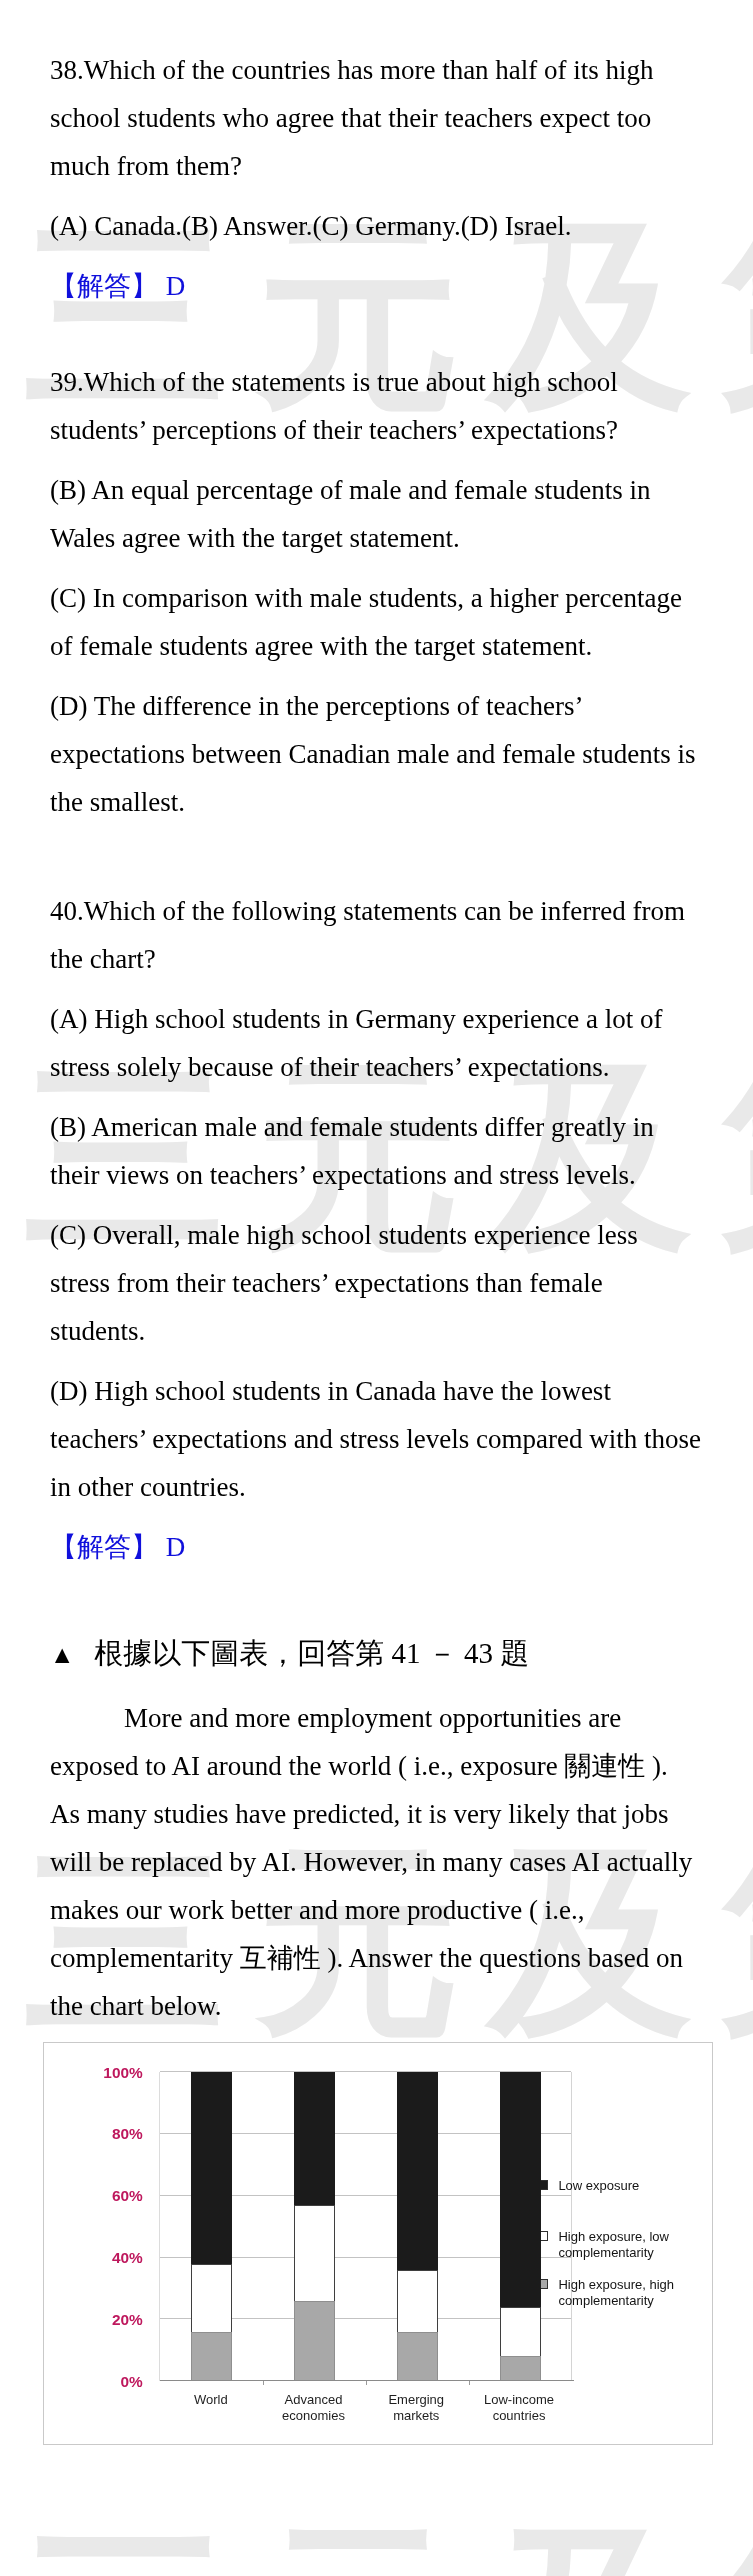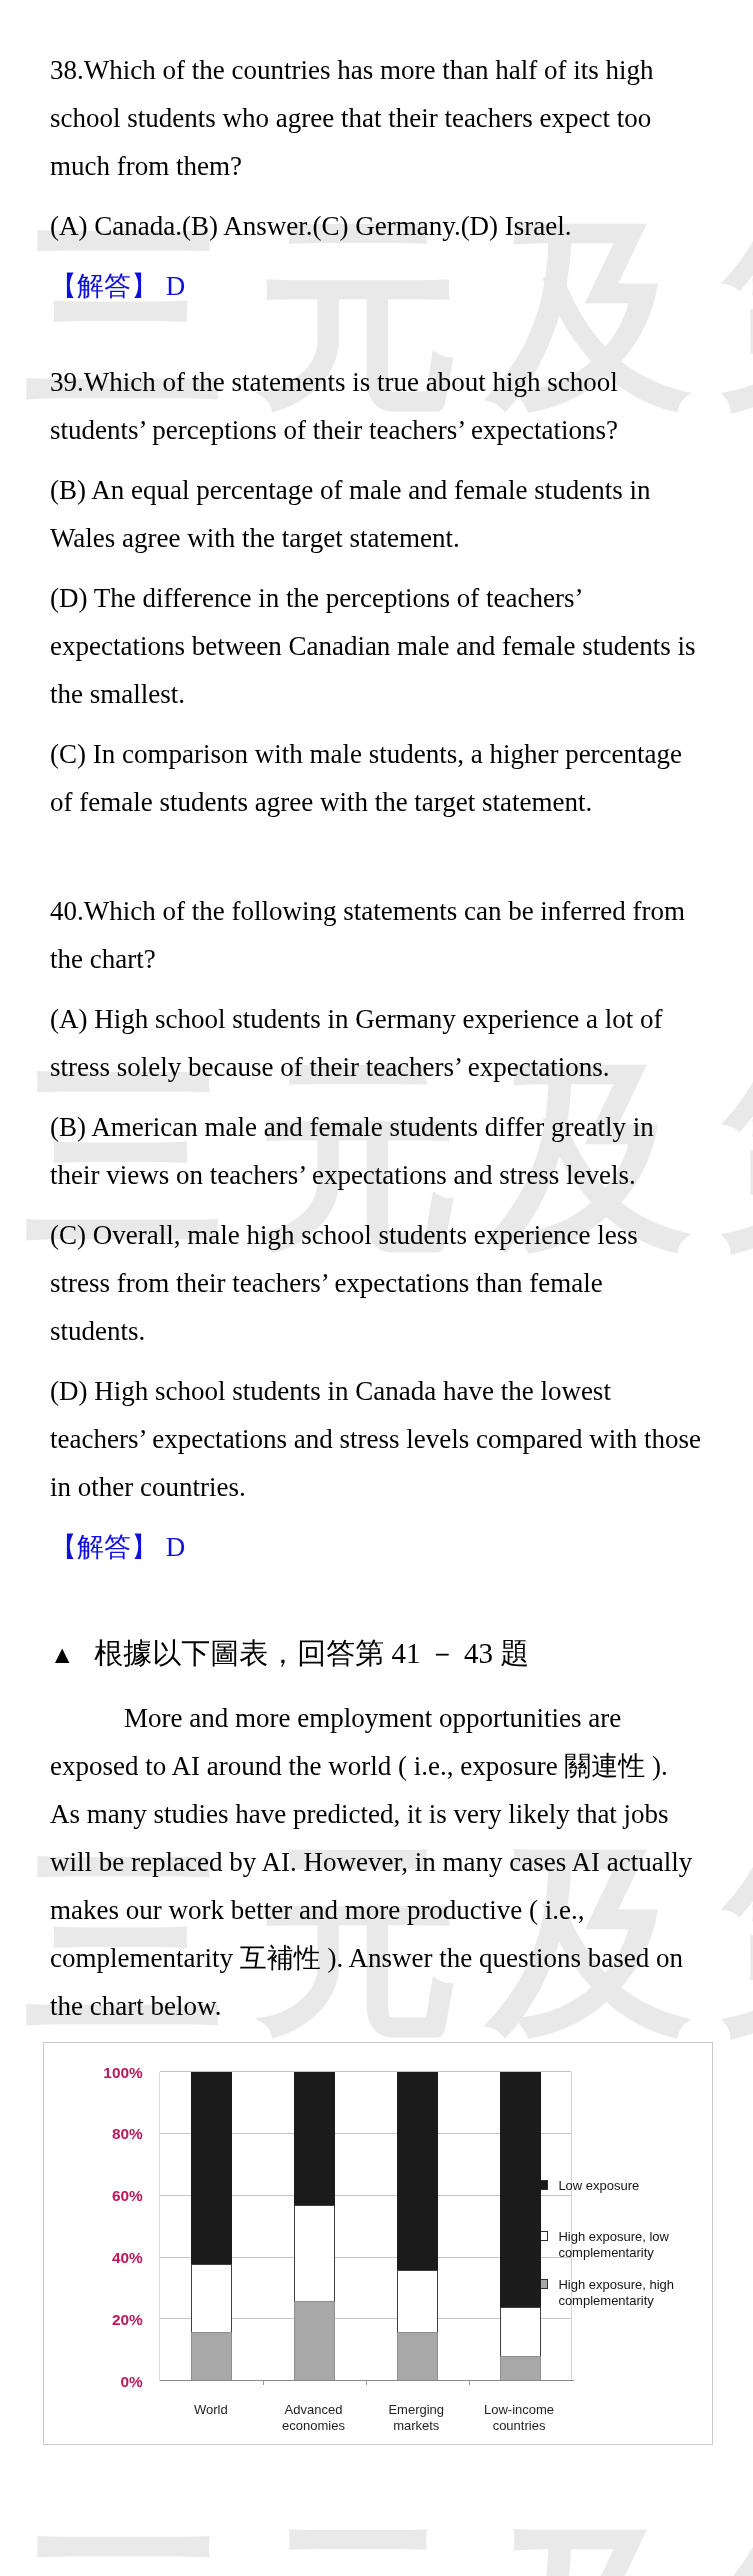--- a/index.html
+++ b/index.html
@@ -33,21 +33,21 @@
   .xtick{position:absolute;top:100%;width:0.8px;height:3.8px;background:#9a9a9a;}
   .ylabels{position:absolute;left:0;top:29px;width:106px;height:309px;}
   .ytick{position:absolute;right:7.7px;font-size:15.4px;font-weight:bold;color:#be185d;
          transform:translateY(50%);line-height:15.4px;}
   .bars{position:absolute;left:0;top:0;width:100%;height:100%;display:flex;z-index:2;}
   .barcol{flex:1;display:flex;justify-content:center;align-items:flex-end;height:100%;}
   .bar{width:41px;height:100%;display:flex;flex-direction:column-reverse;}
   .seg{width:100%;box-sizing:border-box;}
   .seg0{border:0.8px solid #8f8f8f;border-bottom:none;}
   .seg1{border:0.8px solid #3f3f3f;border-bottom:none;}
-  .xlabels{position:absolute;left:115px;top:359px;width:411px;display:flex;
+  .xlabels{position:absolute;left:115px;top:349px;width:411px;display:flex;
            font-size:13px;line-height:16px;text-align:center;color:#1f1f1f;}
   .xlab{flex:1;padding:0 6.1px;}
   .legend{position:absolute;left:494px;top:0;width:169px;height:100%;
           font-size:13px;line-height:16px;color:#141414;}
   .lgitem{position:absolute;left:0;display:flex;gap:10px;align-items:flex-start;}
   .lgitem:nth-child(1){top:135px;}
   .lgitem:nth-child(2){top:186px;}
   .lgitem:nth-child(3){top:234px;}
   .lgswatch{width:10px;height:10px;margin-top:2.3px;flex:none;
             border:0.8px solid #2f2f2f;box-sizing:border-box;}
@@ -66,22 +66,22 @@
 
     <section class="question" id="q38">
       <p><span>38.</span><span>Which of the countries has more than half of its high school students who agree that their teachers expect too much from them?</span></p>
       <p>(A) Canada.(B) Answer.(C) Germany.(D) Israel.</p>
       <p class="answer"><span class="ans-label">【解答】</span><span class="ans-letter">D</span></p>
     </section>
 
     <section class="question" id="q39">
       <p><span>39.</span><span>Which of the statements is true about high school students’ perceptions of their teachers’ expectations?</span></p>
       <p>(B) An equal percentage of male and female students in Wales agree with the target statement.</p>
+      <p>(C) In comparison with male students, a higher percentage of female students agree with the target statement.</p>
       <p>(D) The difference in the perceptions of teachers’ expectations between Canadian male and female students is the smallest.</p>
-      <p>(C) In comparison with male students, a higher percentage of female students agree with the target statement.</p>
     </section>
 
     <section class="question" id="q40">
       <p><span>40.</span><span>Which of the following statements can be inferred from the chart?</span></p>
       <p>(A) High school students in Germany experience a lot of stress solely because of their teachers’ expectations.</p>
       <p>(B) American male and female students differ greatly in their views on teachers’ expectations and stress levels.</p>
       <p>(C) Overall, male high school students experience less stress from their teachers’ expectations than female students.</p>
       <p>(D) High school students in Canada have the lowest teachers’ expectations and stress levels compared with those in other countries.</p>
       <p class="answer"><span class="ans-label">【解答】</span><span class="ans-letter">D</span></p>
     </section>

